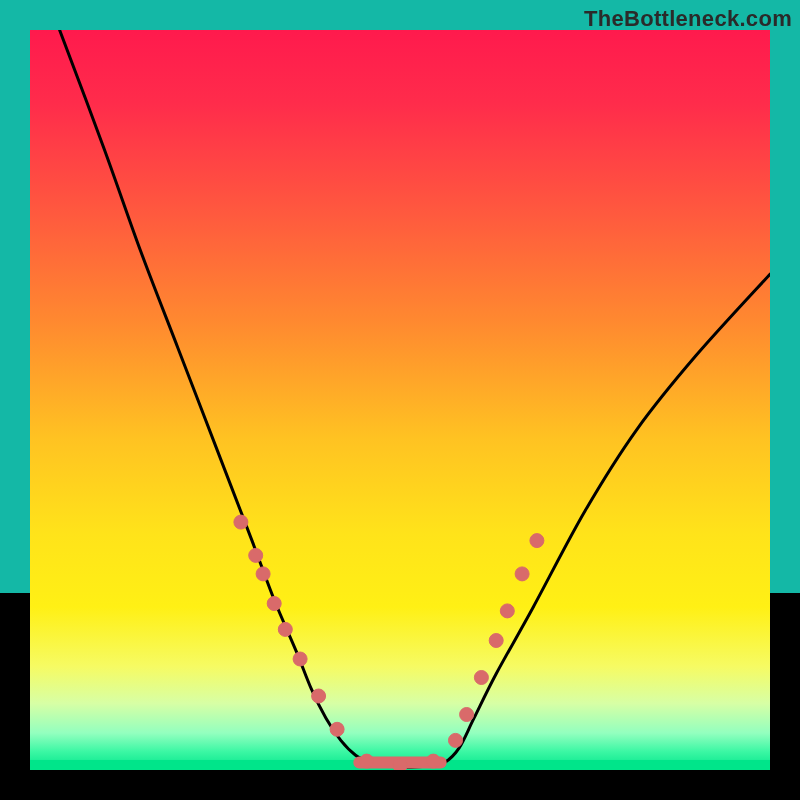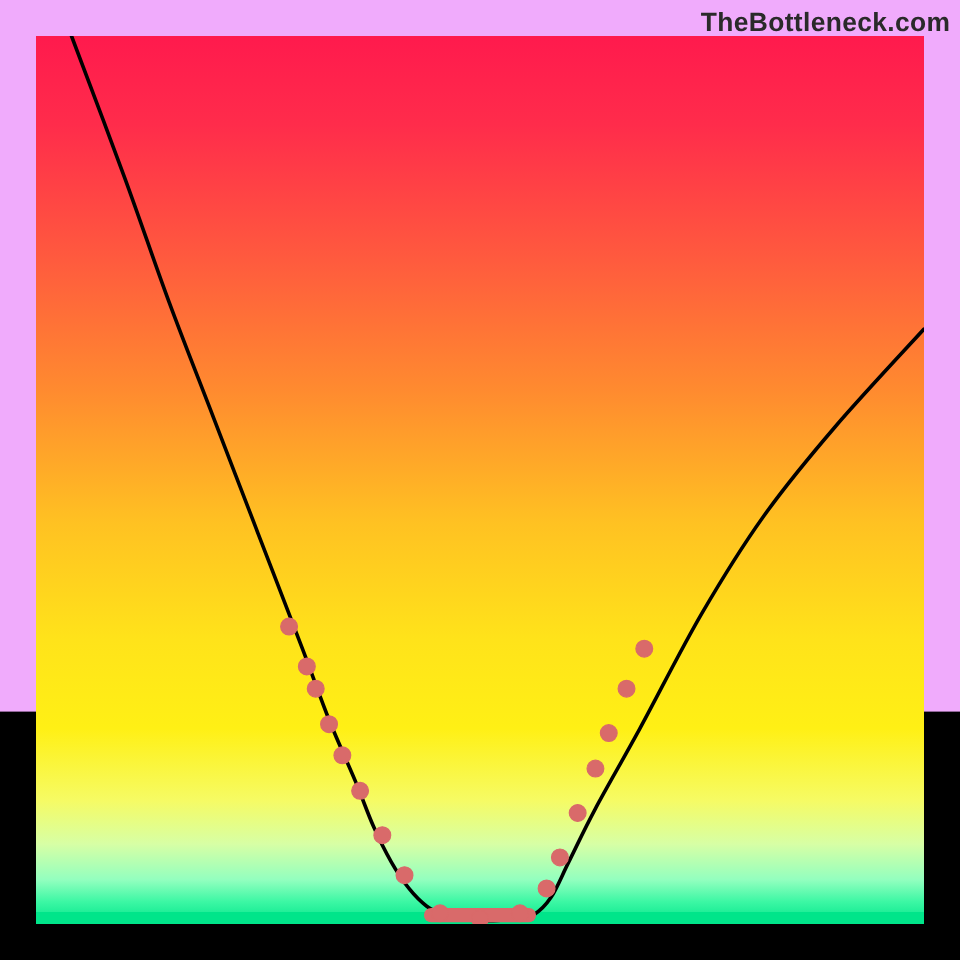--- a/index.html
+++ b/index.html
@@ -7,21 +7,21 @@
     padding: 0;
     width: 800px;
     height: 800px;
     background: #000000;
     overflow: hidden;
   }
   .outer {
     position: relative;
     width: 800px;
     height: 593px;
-    background: #f0abfc;
+    background: #14b8a6;
   }
   .watermark {
     position: absolute;
     top: 6px;
     right: 8px;
     color: #2a2a2a;
     font-family: Arial, Helvetica, sans-serif;
     font-weight: 700;
     font-size: 22px;
     letter-spacing: 0.3px;

